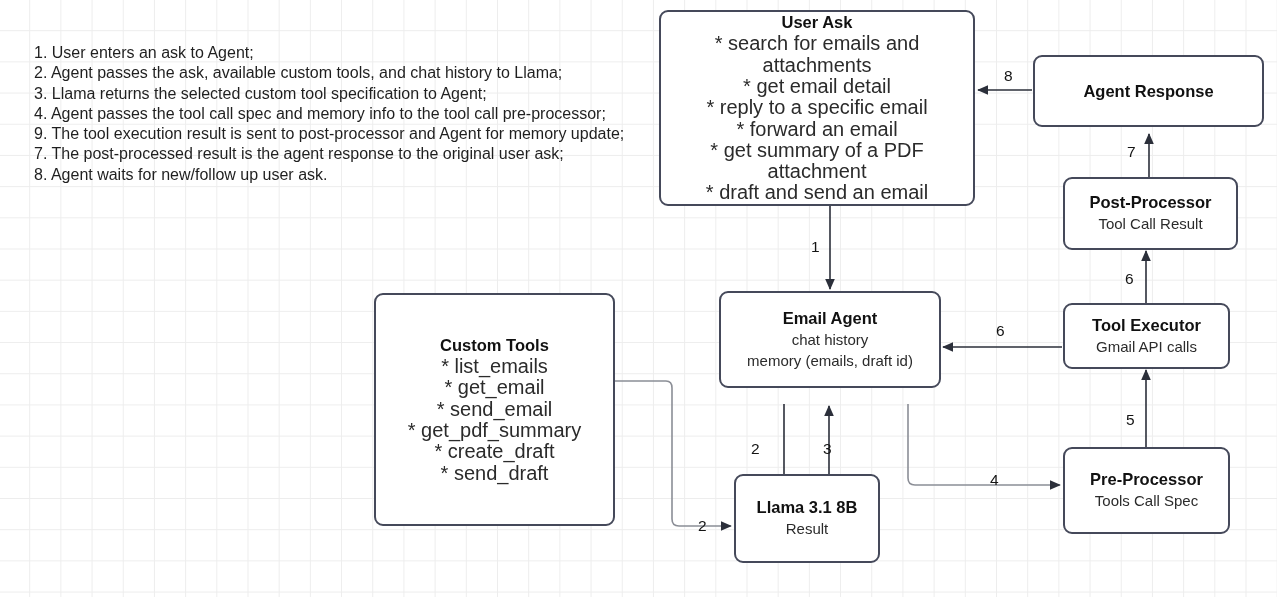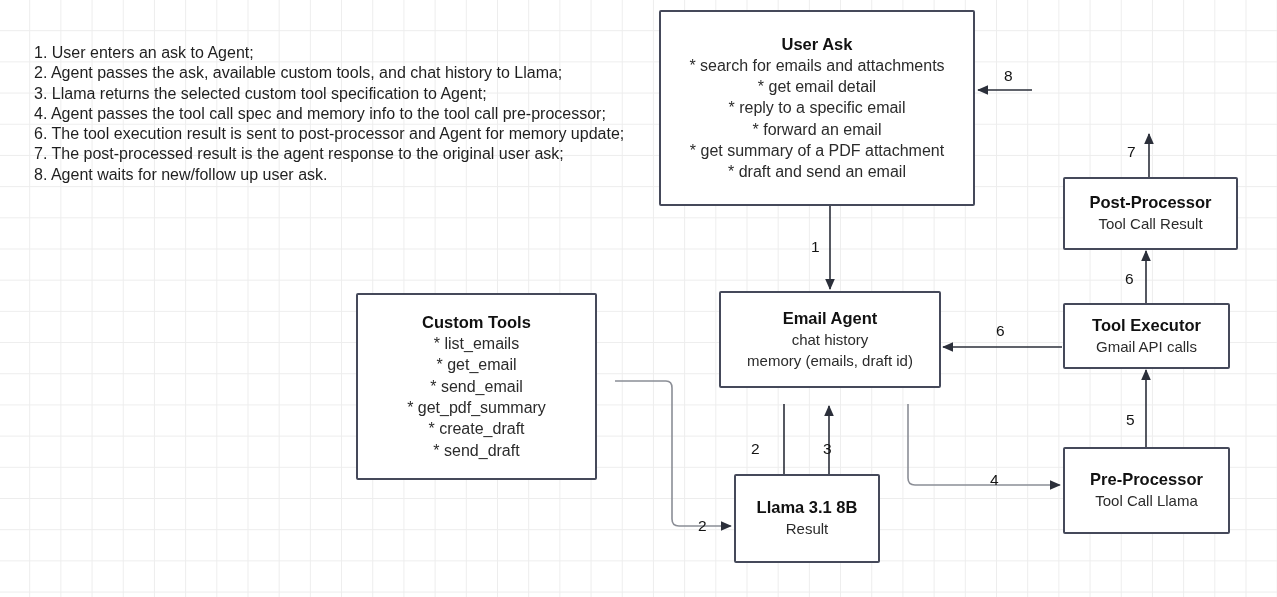--- a/index.html
+++ b/index.html
@@ -38,41 +38,41 @@
     color: #1f1f1f;
     white-space: nowrap;
     margin-left: 20px;
   }
   .legend-line { display: block; }
   .node {
     position: absolute;
     box-sizing: border-box;
     background: #ffffff;
     border: 2px solid #45495a;
-    border-radius: 2px;
+    border-radius: 9px;
     display: flex;
     flex-direction: column;
     align-items: center;
     justify-content: center;
     text-align: center;
     padding: 2px 10px;
   }
   .node-title {
     font-weight: bold;
     font-size: 16.5px;
     line-height: 21px;
     color: #111111;
   }
   .node-sub {
     font-size: 15px;
     line-height: 21.3px;
     color: #2b2b2b;
   }
   .node-list {
-    font-size: 16px;
+    font-size: 20px;
     line-height: 21.3px;
     color: #2b2b2b;
   }
   .edge-label {
     position: absolute;
     font-size: 15.5px;
     line-height: 16px;
     color: #141414;
     white-space: nowrap;
   }
@@ -110,58 +110,61 @@
 
       <path d="M 1032 90 L 978 90"></path>
     </g>
   </svg>
 
   <div class="legend">
     <span class="legend-line">1. User enters an ask to Agent;</span>
     <span class="legend-line">2. Agent passes the ask, available custom tools, and chat history to Llama;</span>
     <span class="legend-line">3. Llama returns the selected custom tool specification to Agent;</span>
     <span class="legend-line">4. Agent passes the tool call spec and memory info to the tool call pre-processor;</span>
-    <span class="legend-line">6. The tool execution result is sent to post-processor and Agent for memory update;</span>
+    <span class="legend-line">9. The tool execution result is sent to post-processor and Agent for memory update;</span>
     <span class="legend-line">7. The post-processed result is the agent response to the original user ask;</span>
     <span class="legend-line">8. Agent waits for new/follow up user ask.</span>
   </div>
 
   <div class="node" style="left:659px; top:10px; width:316px; height:196px;">
     <div class="node-title">User Ask</div>
     <div class="node-list">* search for emails and attachments</div>
     <div class="node-list">* get email detail</div>
     <div class="node-list">* reply to a specific email</div>
     <div class="node-list">* forward an email</div>
     <div class="node-list">* get summary of a PDF attachment</div>
     <div class="node-list">* draft and send an email</div>
   </div>
 
+  <div class="node" style="left:1033px; top:55px; width:231px; height:72px;">
+    <div class="node-title">Agent Response</div>
+  </div>
 
   <div class="node" style="left:1063px; top:177px; width:175px; height:73px;text-align:right;">
     <div class="node-title">Post-Processor</div>
     <div class="node-sub">Tool Call Result</div>
   </div>
 
   <div class="node" style="left:1063px; top:303px; width:167px; height:66px;">
     <div class="node-title">Tool Executor</div>
     <div class="node-sub">Gmail API calls</div>
   </div>
 
   <div class="node" style="left:1063px; top:447px; width:167px; height:87px;">
     <div class="node-title">Pre-Processor</div>
-    <div class="node-sub">Tool Call Llama</div>
+    <div class="node-sub">Tools Call Spec</div>
   </div>
 
   <div class="node" style="left:719px; top:291px; width:222px; height:97px;">
     <div class="node-title">Email Agent</div>
     <div class="node-sub">chat history</div>
     <div class="node-sub">memory (emails, draft id)</div>
   </div>
 
-  <div class="node" style="left:356px; top:293px; width:241px; height:187px;">
+  <div class="node" style="left:374px; top:293px; width:241px; height:233px;">
     <div class="node-title">Custom Tools</div>
     <div class="node-list">* list_emails</div>
     <div class="node-list">* get_email</div>
     <div class="node-list">* send_email</div>
     <div class="node-list">* get_pdf_summary</div>
     <div class="node-list">* create_draft</div>
     <div class="node-list">* send_draft</div>
   </div>
 
   <div class="node" style="left:734px; top:474px; width:146px; height:89px;">

